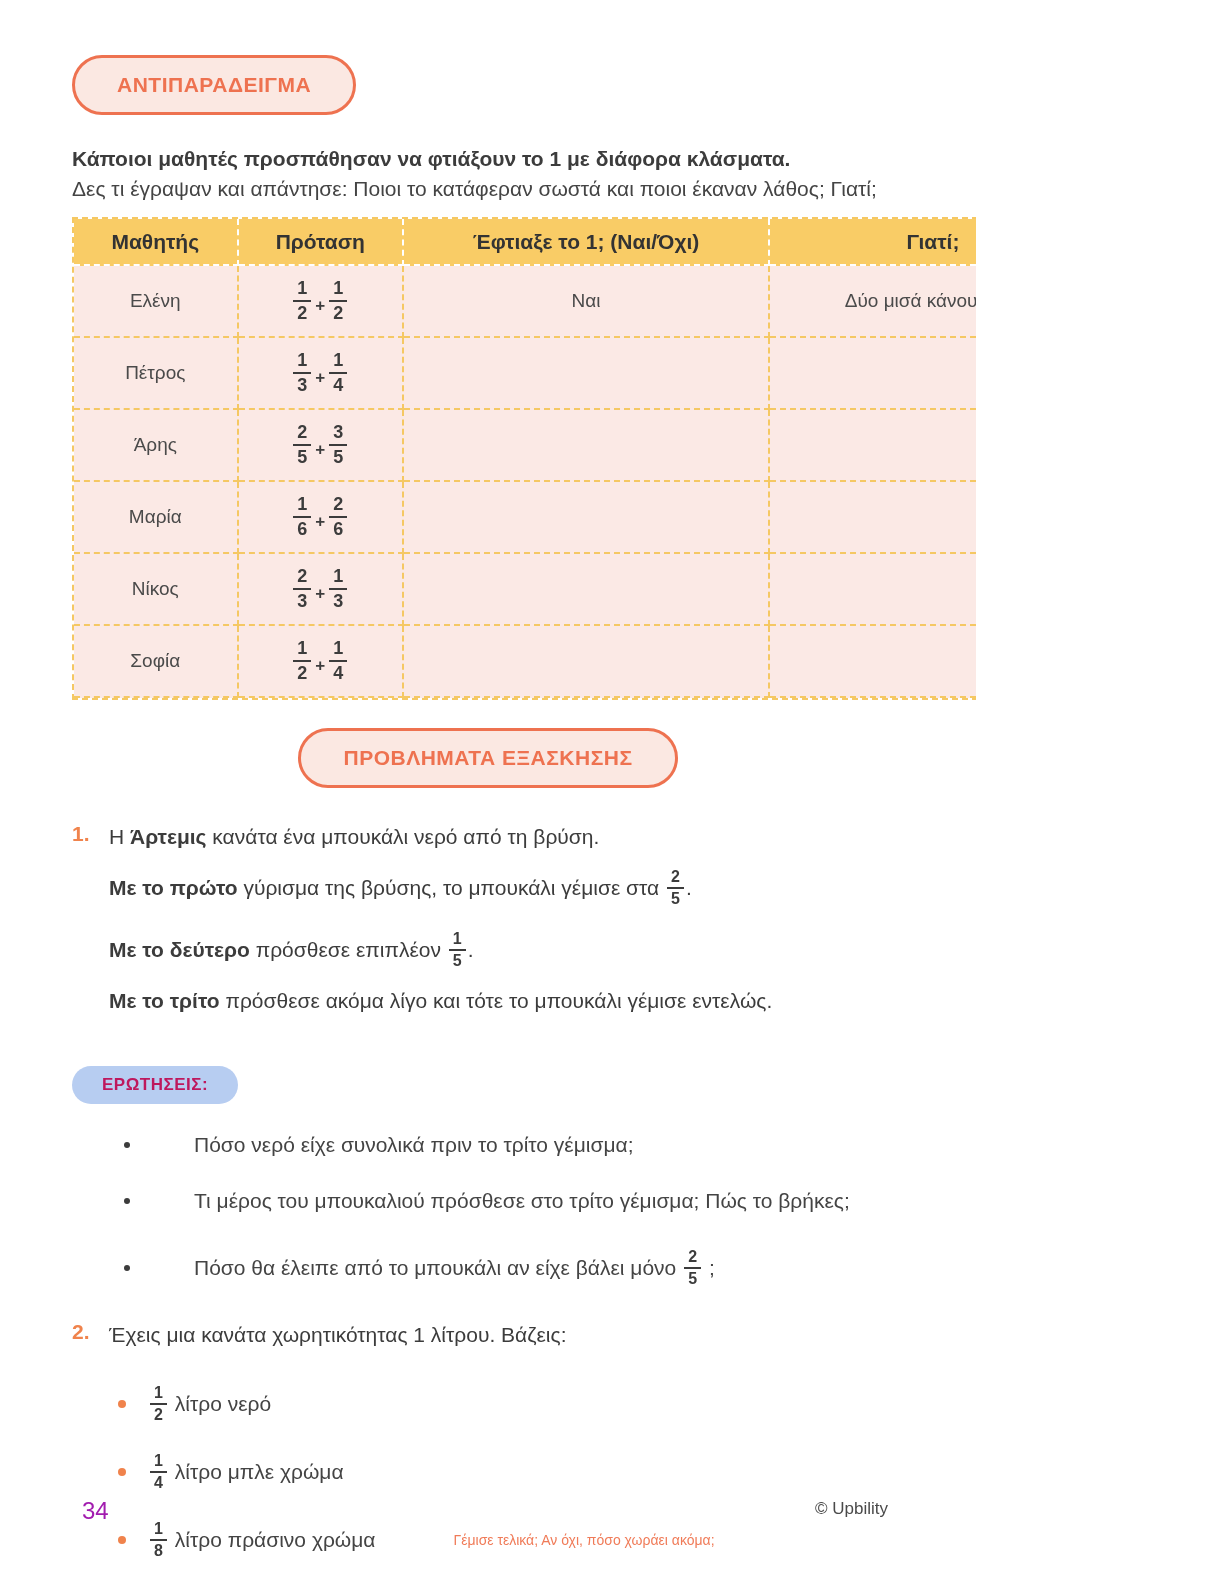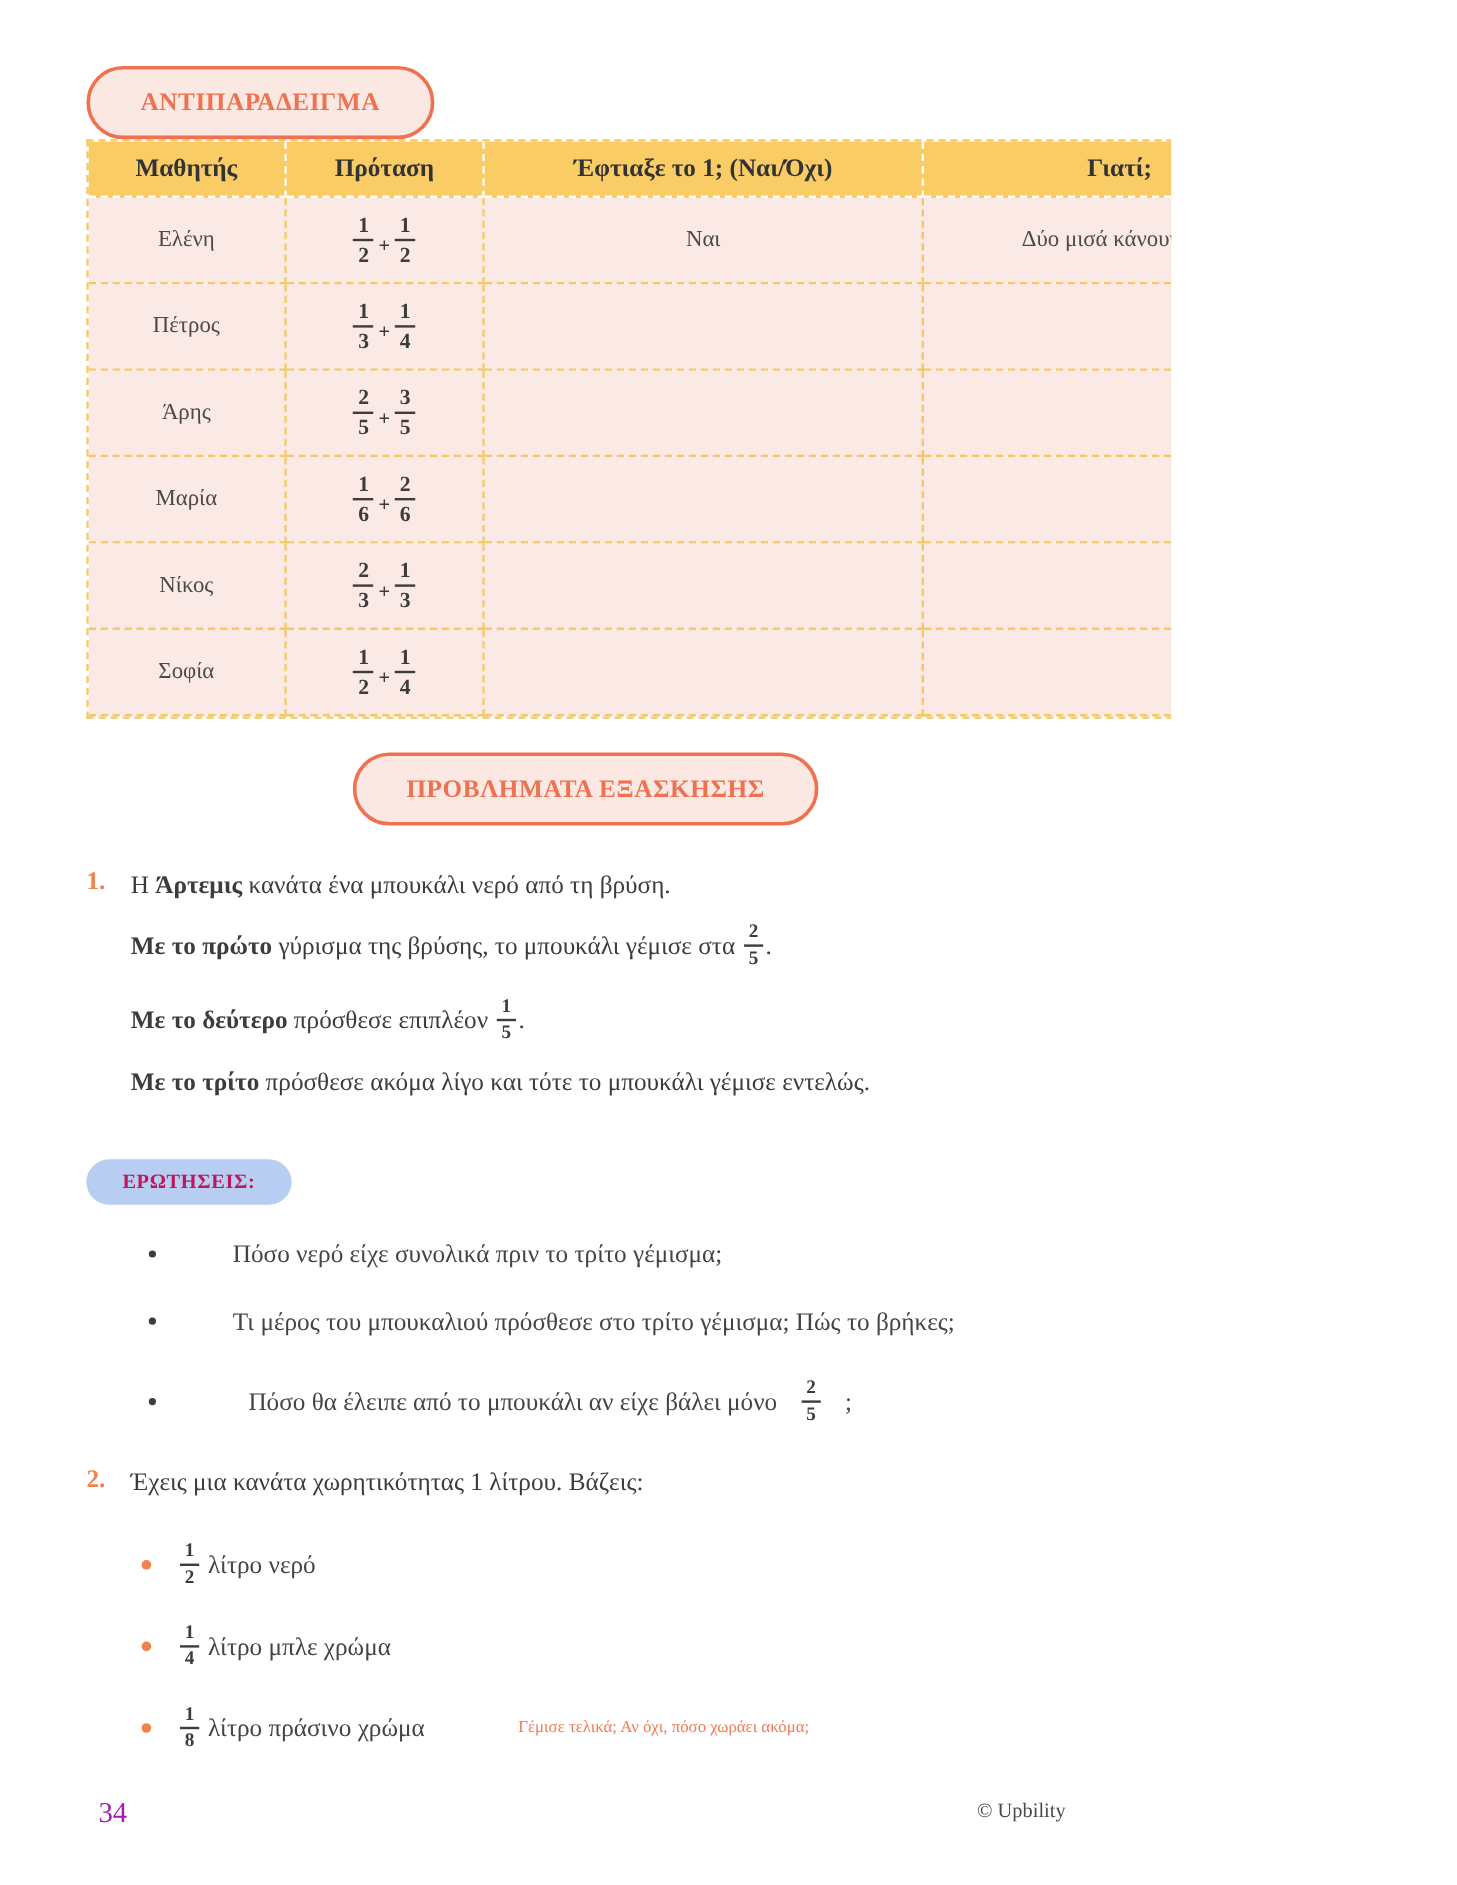--- a/index.html
+++ b/index.html
@@ -1,20 +1,20 @@
 <!DOCTYPE html>
 <html lang="el"><head>
 <meta charset="utf-8">
 <style>
   html,body{margin:0;padding:0;background:#ffffff;}
   .page{
     position:relative;
     width:976px;height:1571px;
     background:#ffffff;
-    font-family:Liberation Serif, serif;
+    font-family:Liberation Sans, sans-serif;
     color:#3c3c3c;
     overflow:hidden;
   }
   .content{padding:55px 72px 0 72px;}
 
   
   .badge-coral{
     display:inline-block;
     border:3px solid #ee7250;
     background:#fbe8e2;
@@ -115,20 +115,24 @@
 </head>
 <body>
 
 <div class="page">
   <div class="content">
 
     <div class="badge-coral">
       <span>ΑΝΤΙΠΑΡΑΔΕΙΓΜΑ</span>
     </div>
 
+    <div class="intro">
+      <p class="intro-bold">Κάποιοι μαθητές προσπάθησαν να φτιάξουν το 1 με διάφορα κλάσματα.</p>
+      <p class="intro-reg">Δες τι έγραψαν και απάντησε: Ποιοι το κατάφεραν σωστά και ποιοι έκαναν λάθος; Γιατί;</p>
+    </div>
 
     <div class="tbl">
       <div class="hdr">Μαθητής</div>
       <div class="hdr">Πρόταση</div>
       <div class="hdr">Έφτιαξε το 1; (Ναι/Όχι)</div>
       <div class="hdr last">Γιατί;</div>
 
       <div class="cell">Ελένη</div>
       <div class="cell">
         <span class="frac">
@@ -267,21 +271,21 @@
 
     <div class="qlist">
       <div class="qitem">
         <span class="dot"></span>
         <span class="seg">Πόσο νερό είχε συνολικά πριν το τρίτο γέμισμα;</span>
       </div>
       <div class="qitem">
         <span class="dot"></span>
         <span class="seg">Τι μέρος του μπουκαλιού πρόσθεσε στο τρίτο γέμισμα; Πώς το βρήκες;</span>
       </div>
-      <div class="qitem" style="min-height:52px;gap:13px;">
+      <div class="qitem" style="min-height:52px;">
         <span class="dot"></span>
         <span class="seg">Πόσο θα έλειπε από το μπουκάλι αν είχε βάλει μόνο </span>
         <span class="frac txt-frac">
             <span class="num">2</span>
             <span class="den">5</span>
           </span>
         <span class="seg"> ;</span>
       </div>
     </div>
 

